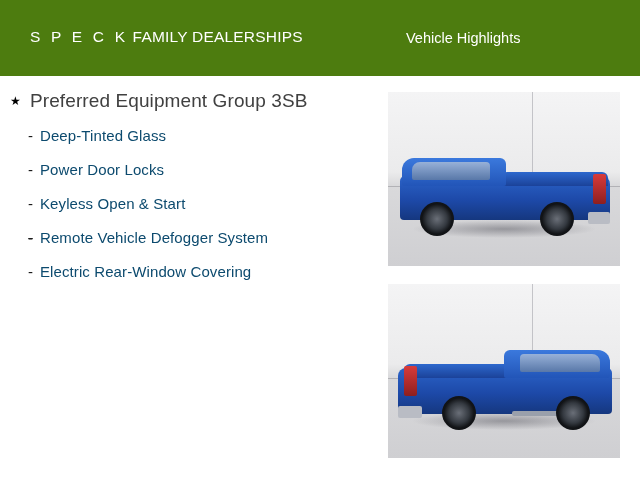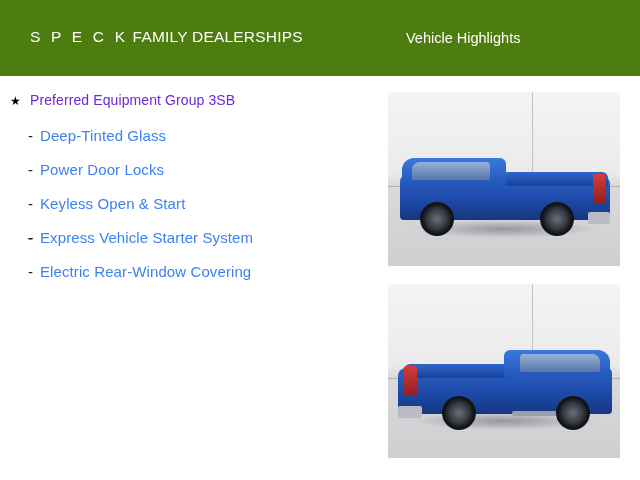--- a/index.html
+++ b/index.html
@@ -79,44 +79,44 @@
   }
   .bullet-star {
     position: absolute;
     left: 10px;
     top: 2px;
     font-size: 12px;
     line-height: 18px;
     color: #000000;
   }
   .group-title {
-    font-size: 14px;
+    font-size: 19px;
     line-height: 21px;
-    color: #6d28d9;
+    color: #404040;
     letter-spacing: 0.1px;
   }
   .sub-row {
     position: relative;
     margin: 13px 0 0 0;
     padding: 0 58px 0 28px;
   }
   .sub-dash {
     position: absolute;
     left: 28px;
     top: 0;
     font-size: 15px;
     line-height: 21px;
     color: #1b1b1b;
   }
   .sub-text {
     display: block;
     padding-left: 12px;
     font-size: 15px;
     line-height: 21px;
-    color: #3b82f6;
+    color: #0c4a6e;
     letter-spacing: 0.1px;
   }
 
   
   .gallery {
     position: absolute;
     left: 388px;
     top: 92px;
     width: 232px;
   }
@@ -363,21 +363,21 @@
       <div class="sub-row">
         <span class="sub-dash">-</span>
       </div>
 
       <div class="sub-row">
         <span class="sub-dash">-</span>
       </div>
 
       <div class="sub-row">
         <span class="sub-dash">-</span>
-        <span class="sub-text">Express Vehicle Starter System</span>
+        <span class="sub-text">Remote Vehicle Defogger System</span>
       </div>
 
       <div class="sub-row">
         <span class="sub-dash">-</span>
         <span class="sub-text">Electric Rear-Window Covering</span>
       </div>
 
     </div>
   </div>
 

